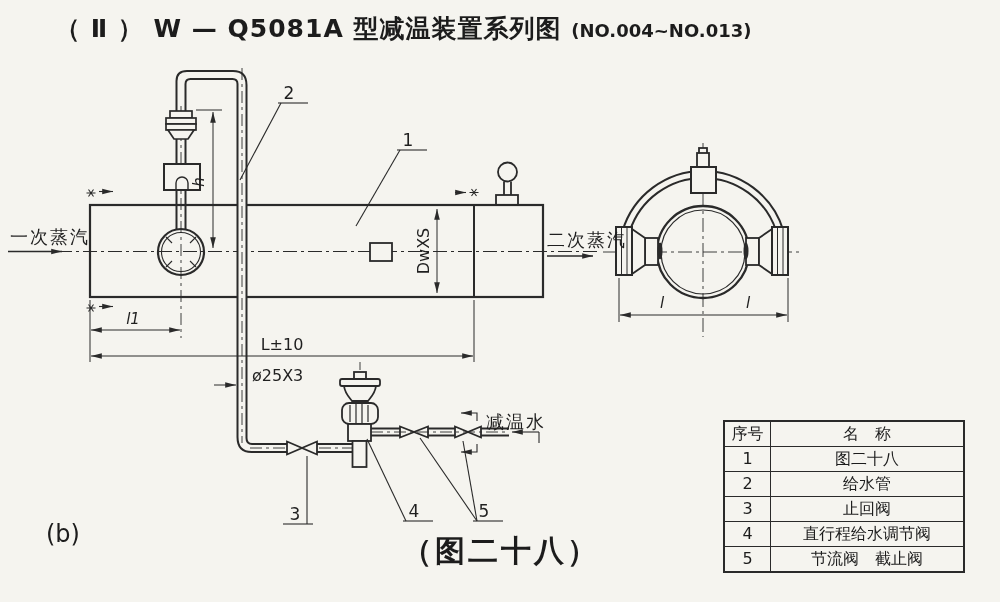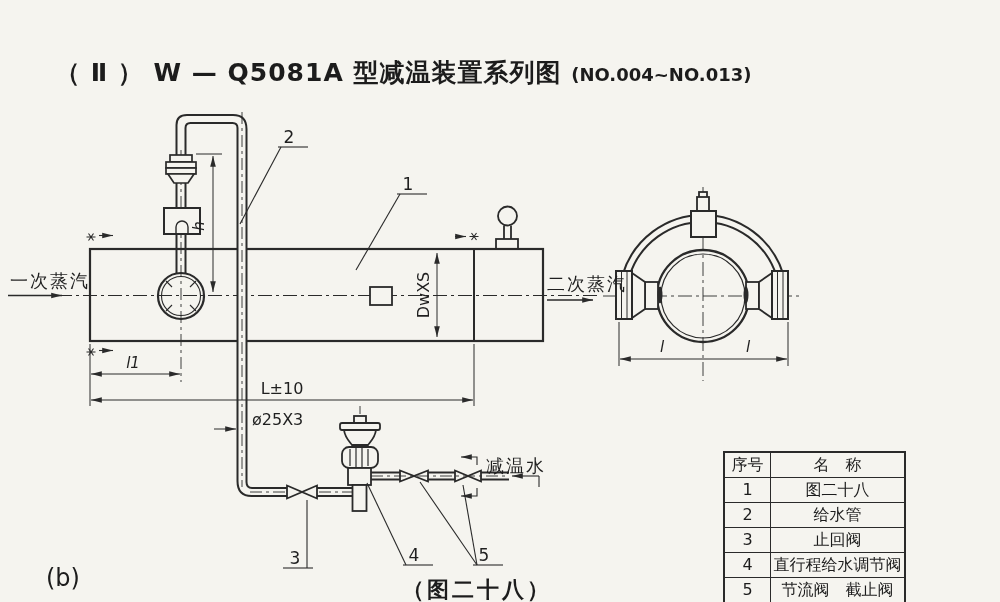--- a/index.html
+++ b/index.html
@@ -1,32 +1,32 @@
 <!DOCTYPE html>
 <html><head>
 <meta charset="utf-8">
 <style>
   html,body{margin:0;padding:0;}
   body{width:1000px;height:602px;position:relative;background:#f5f4ef;
        font-family:"DejaVu Sans", sans-serif;color:#222;overflow:hidden;}
-  .page{position:absolute;inset:0;margin-top:44px;}
+  .page{position:absolute;inset:0;}
   .title{position:absolute;left:55px;top:12px;font-weight:bold;font-size:25px;
          letter-spacing:1px;white-space:nowrap;color:#1c1c1c;}
   .title .note{font-size:18px;font-weight:bold;letter-spacing:0;}
   .subfig{position:absolute;left:46px;top:520px;font-size:24px;color:#1c1c1c;}
-  .caption{position:absolute;left:402px;top:531px;font-size:22px;font-weight:bold;
+  .caption{position:absolute;left:402px;top:531px;font-size:30px;font-weight:bold;
            letter-spacing:3px;color:#1c1c1c;}
   svg{position:absolute;left:0;top:0;}
   svg text{fill:#1f1f1f;font-family:"DejaVu Sans", sans-serif;}
   .lbl{font-size:18px;letter-spacing:2px;}
   .dim{font-size:16px;}
   .dimi{font-size:15px;font-style:italic;}
   .num{font-size:17px;}
   
-  .ptable{position:absolute;left:723px;top:407px;width:183px;height:150px;
+  .ptable{position:absolute;left:723px;top:420px;width:242px;height:150px;
           border-collapse:collapse;table-layout:fixed;background:#f5f4ef;}
   .ptable td,.ptable th{border:1.3px solid #2a2a2a;font-size:16px;font-weight:normal;
           text-align:center;padding:0;color:#1c1c1c;height:24px;line-height:24px;
           white-space:nowrap;overflow:hidden;}
   .ptable{border:2.2px solid #2a2a2a;}
   .ptable .c-no{width:45px;}
 </style>
 </head>
 <body>
 

